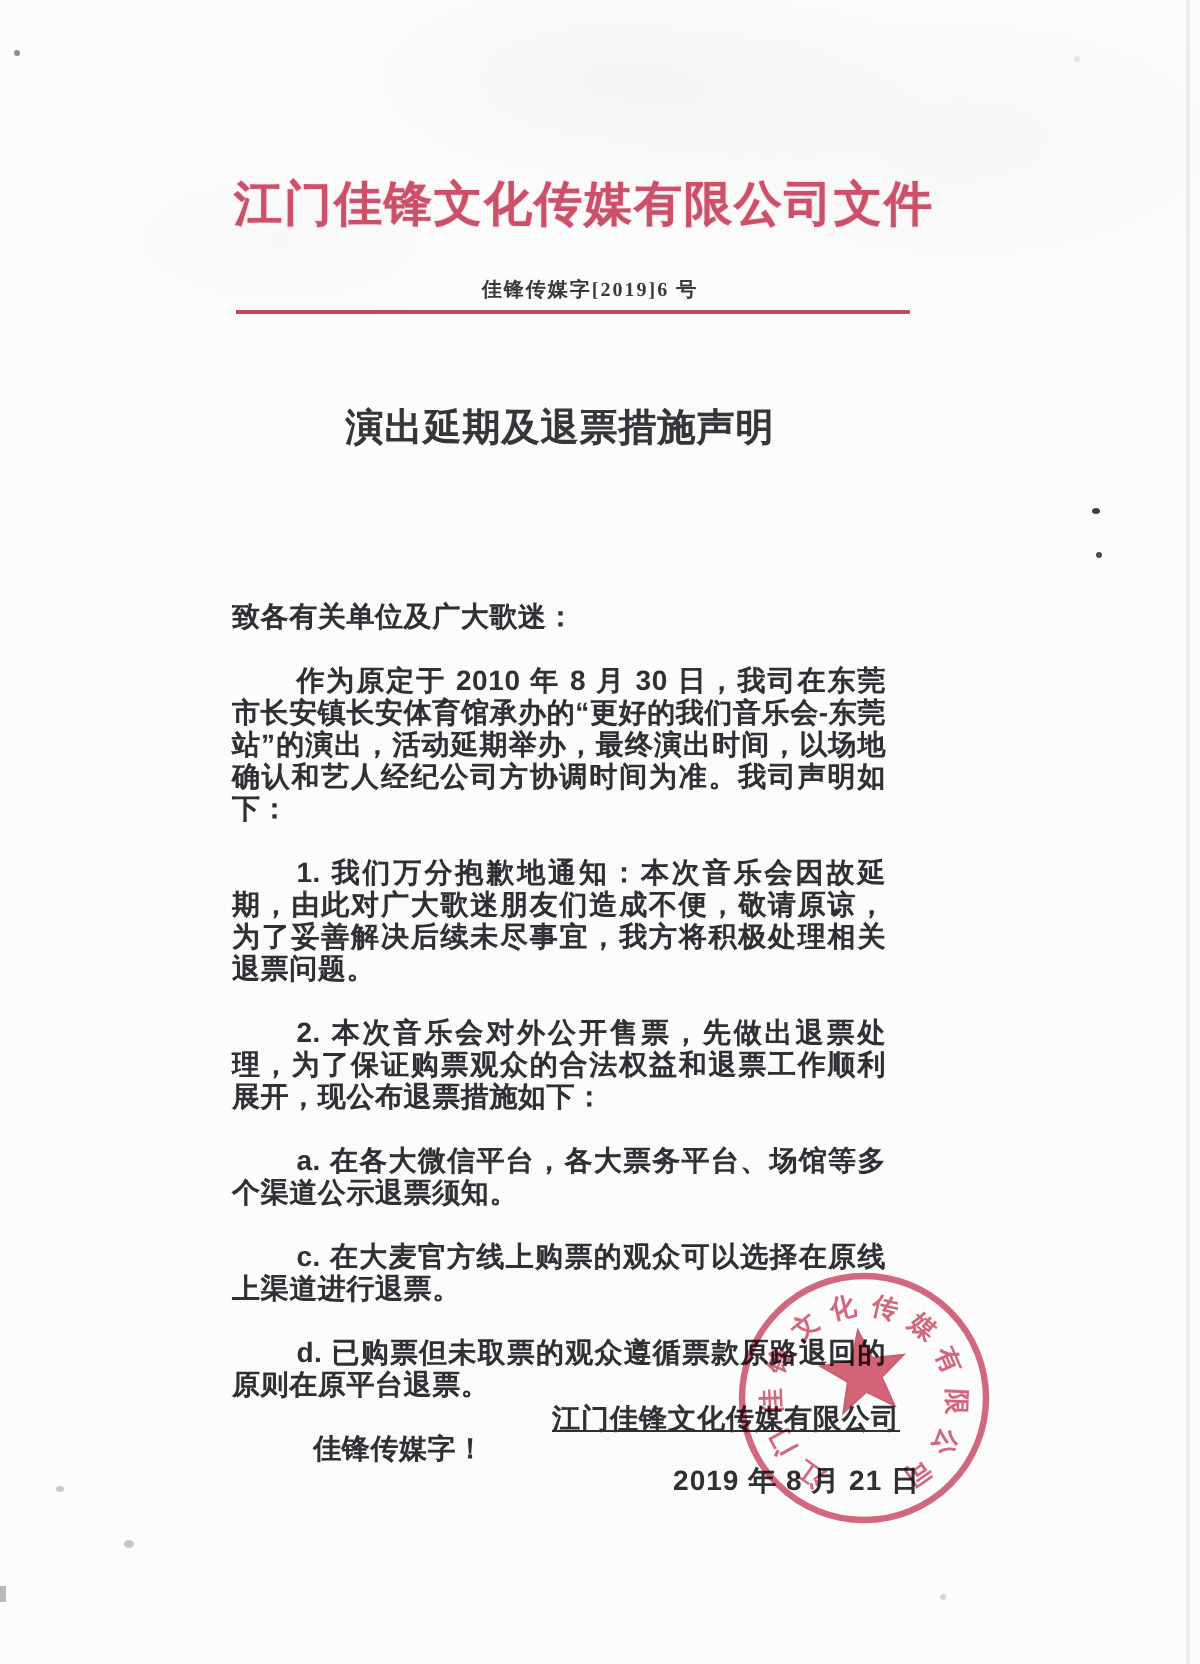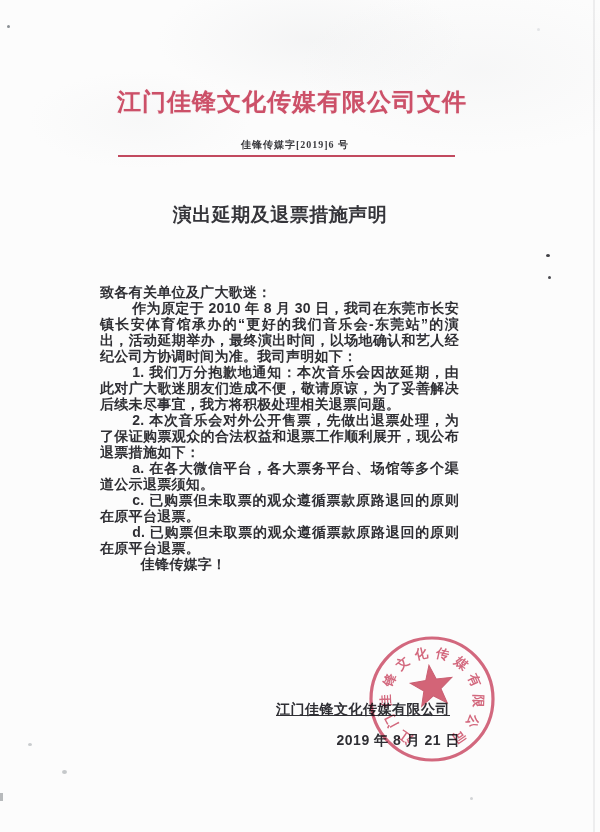--- a/index.html
+++ b/index.html
@@ -49,21 +49,21 @@
     text-align:center;
     font-size:19px;font-weight:bold;line-height:33px;
     color:#35353a;letter-spacing:0.5px;
   }
   .body-block{
     position:absolute;top:284px;left:100px;width:359px;
     font-size:14px;font-weight:bold;line-height:16px;
     color:var(--body-text);letter-spacing:0.3px;
     text-align:justify;
   }
-  .body-block p{margin:0;}
+  .body-block p{margin:16px;}
   .para{text-indent:2.3em;}
   .p-intro{margin-top:21px;}
   .p-1{margin-top:14px;}
   .p-2{margin-top:11px;}
   .item-a{margin-top:15px;}
   .closing{margin-top:29px;text-indent:2.9em;}
   .sig-company{
     position:absolute;top:701px;left:100px;width:350px;
     text-align:right;
     font-size:14px;font-weight:bold;color:var(--body-text);letter-spacing:0.5px;text-decoration:underline;
@@ -110,21 +110,21 @@
   <div class="doc-title">
     <div>演出延期及退票措施声明</div>
   </div>
 
   <div class="body-block">
     <p class="salutation">致各有关单位及广大歌迷：</p>
     <p class="para p-intro">作为原定于 2010 年 8 月 30 日，我司在东莞市长安镇长安体育馆承办的“更好的我们音乐会-东莞站”的演出，活动延期举办，最终演出时间，以场地确认和艺人经纪公司方协调时间为准。我司声明如下：</p>
     <p class="para p-1">1. 我们万分抱歉地通知：本次音乐会因故延期，由此对广大歌迷朋友们造成不便，敬请原谅，为了妥善解决后续未尽事宜，我方将积极处理相关退票问题。</p>
     <p class="para p-2">2. 本次音乐会对外公开售票，先做出退票处理，为了保证购票观众的合法权益和退票工作顺利展开，现公布退票措施如下：</p>
     <p class="para item-a">a. 在各大微信平台，各大票务平台、场馆等多个渠道公示退票须知。</p>
-    <p class="para">c. 已购票但未取票的观众遵循票款原路退回的原则在原平台退票。</p>
+    <p class="para">c. 在大麦官方线上购票的观众可以选择在原线上渠道进行退票。</p>
     <p class="para">d. 已购票但未取票的观众遵循票款原路退回的原则在原平台退票。</p>
     <p class="closing">佳锋传媒字！</p>
   </div>
 
   <div class="sig-company">江门佳锋文化传媒有限公司</div>
   <div class="sig-date">2019 年 8 月 21 日</div>
 
   <svg class="seal" viewBox="0 0 136 136">
     <circle cx="68" cy="68" r="61"></circle>
     <polygon class="star" id="seal-star" points="68.00,34.00 73.29,48.72 88.92,49.20 76.56,58.78 80.93,73.80 68.00,65.00 55.07,73.80 59.44,58.78 47.08,49.20 62.71,48.72" transform="rotate(-8 68 56)"></polygon>

